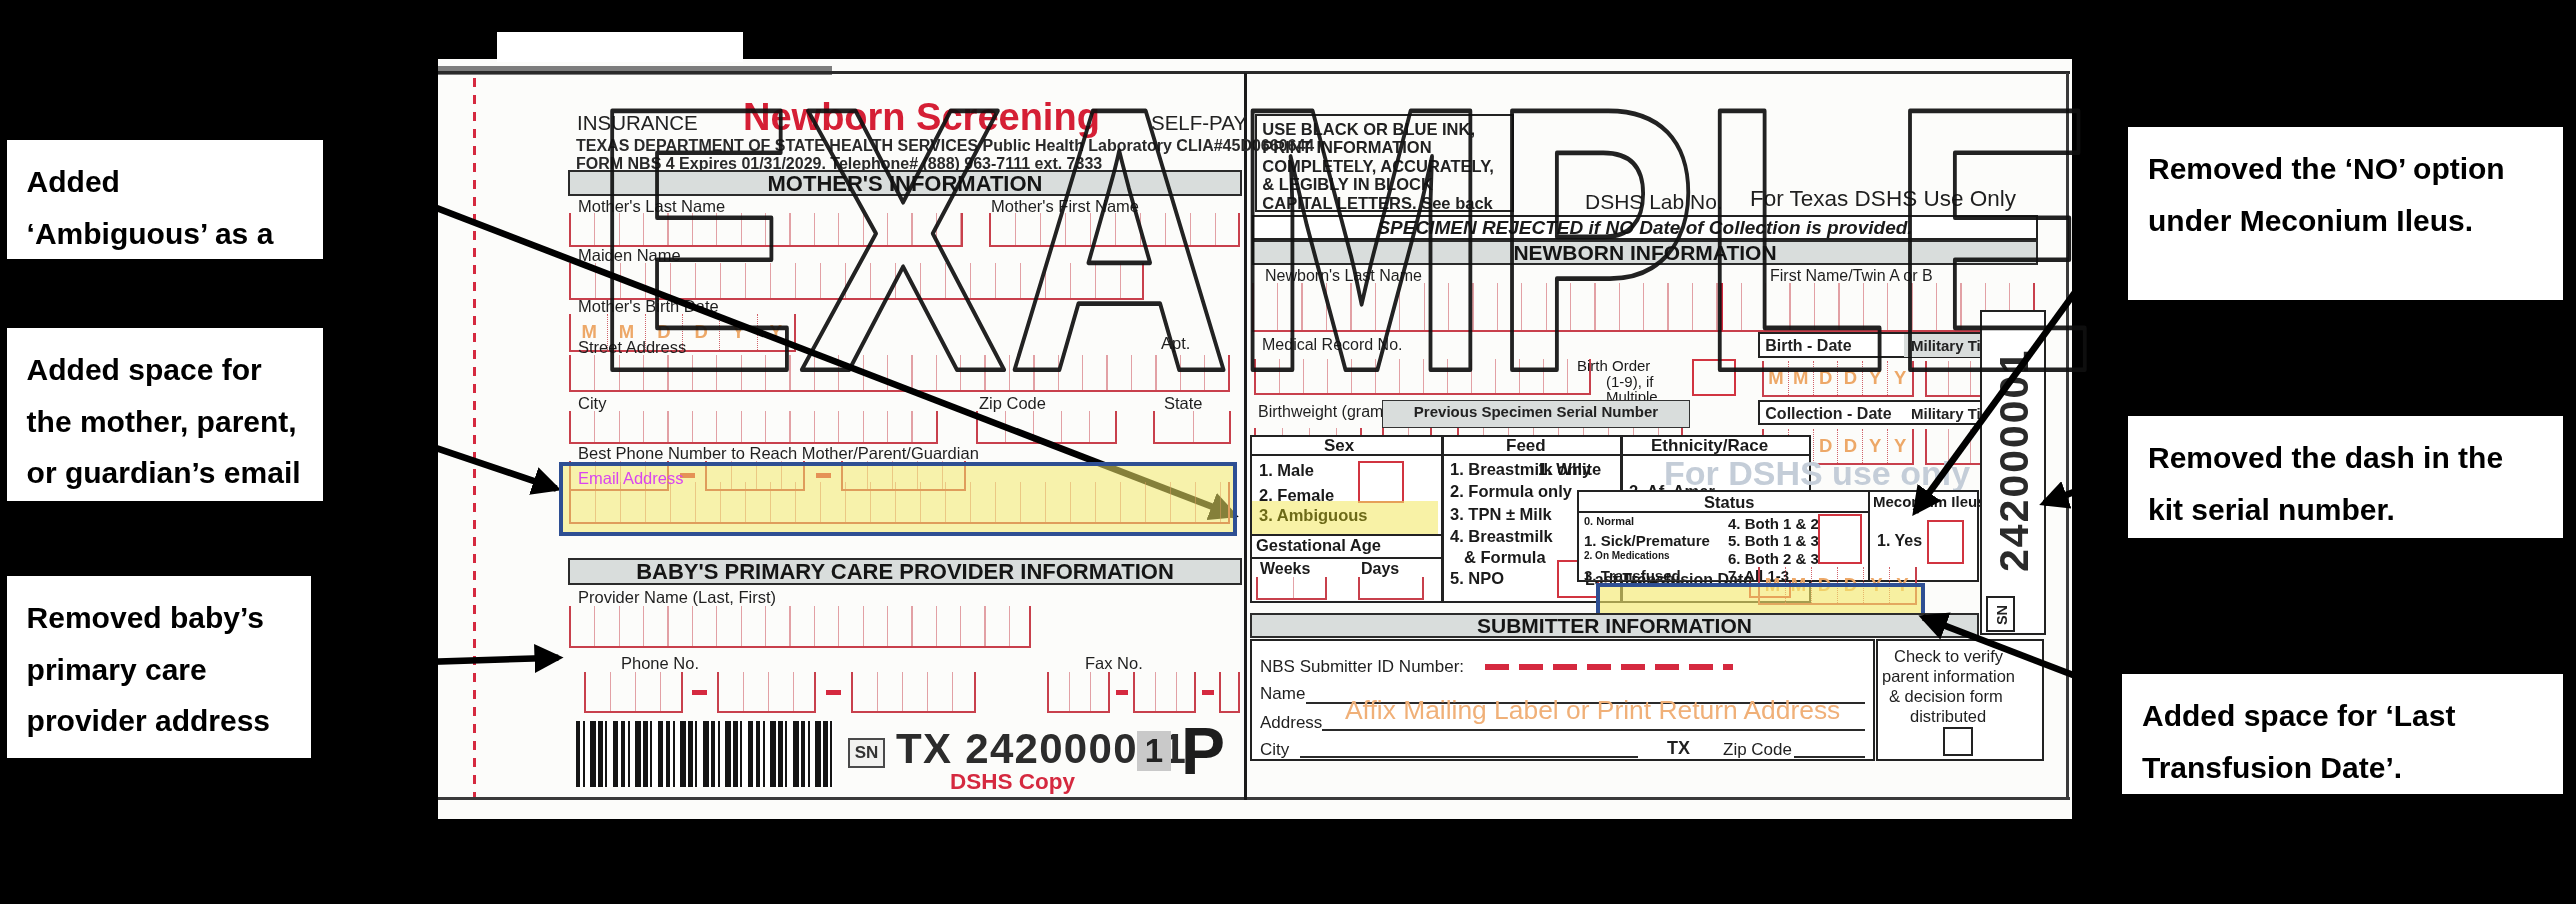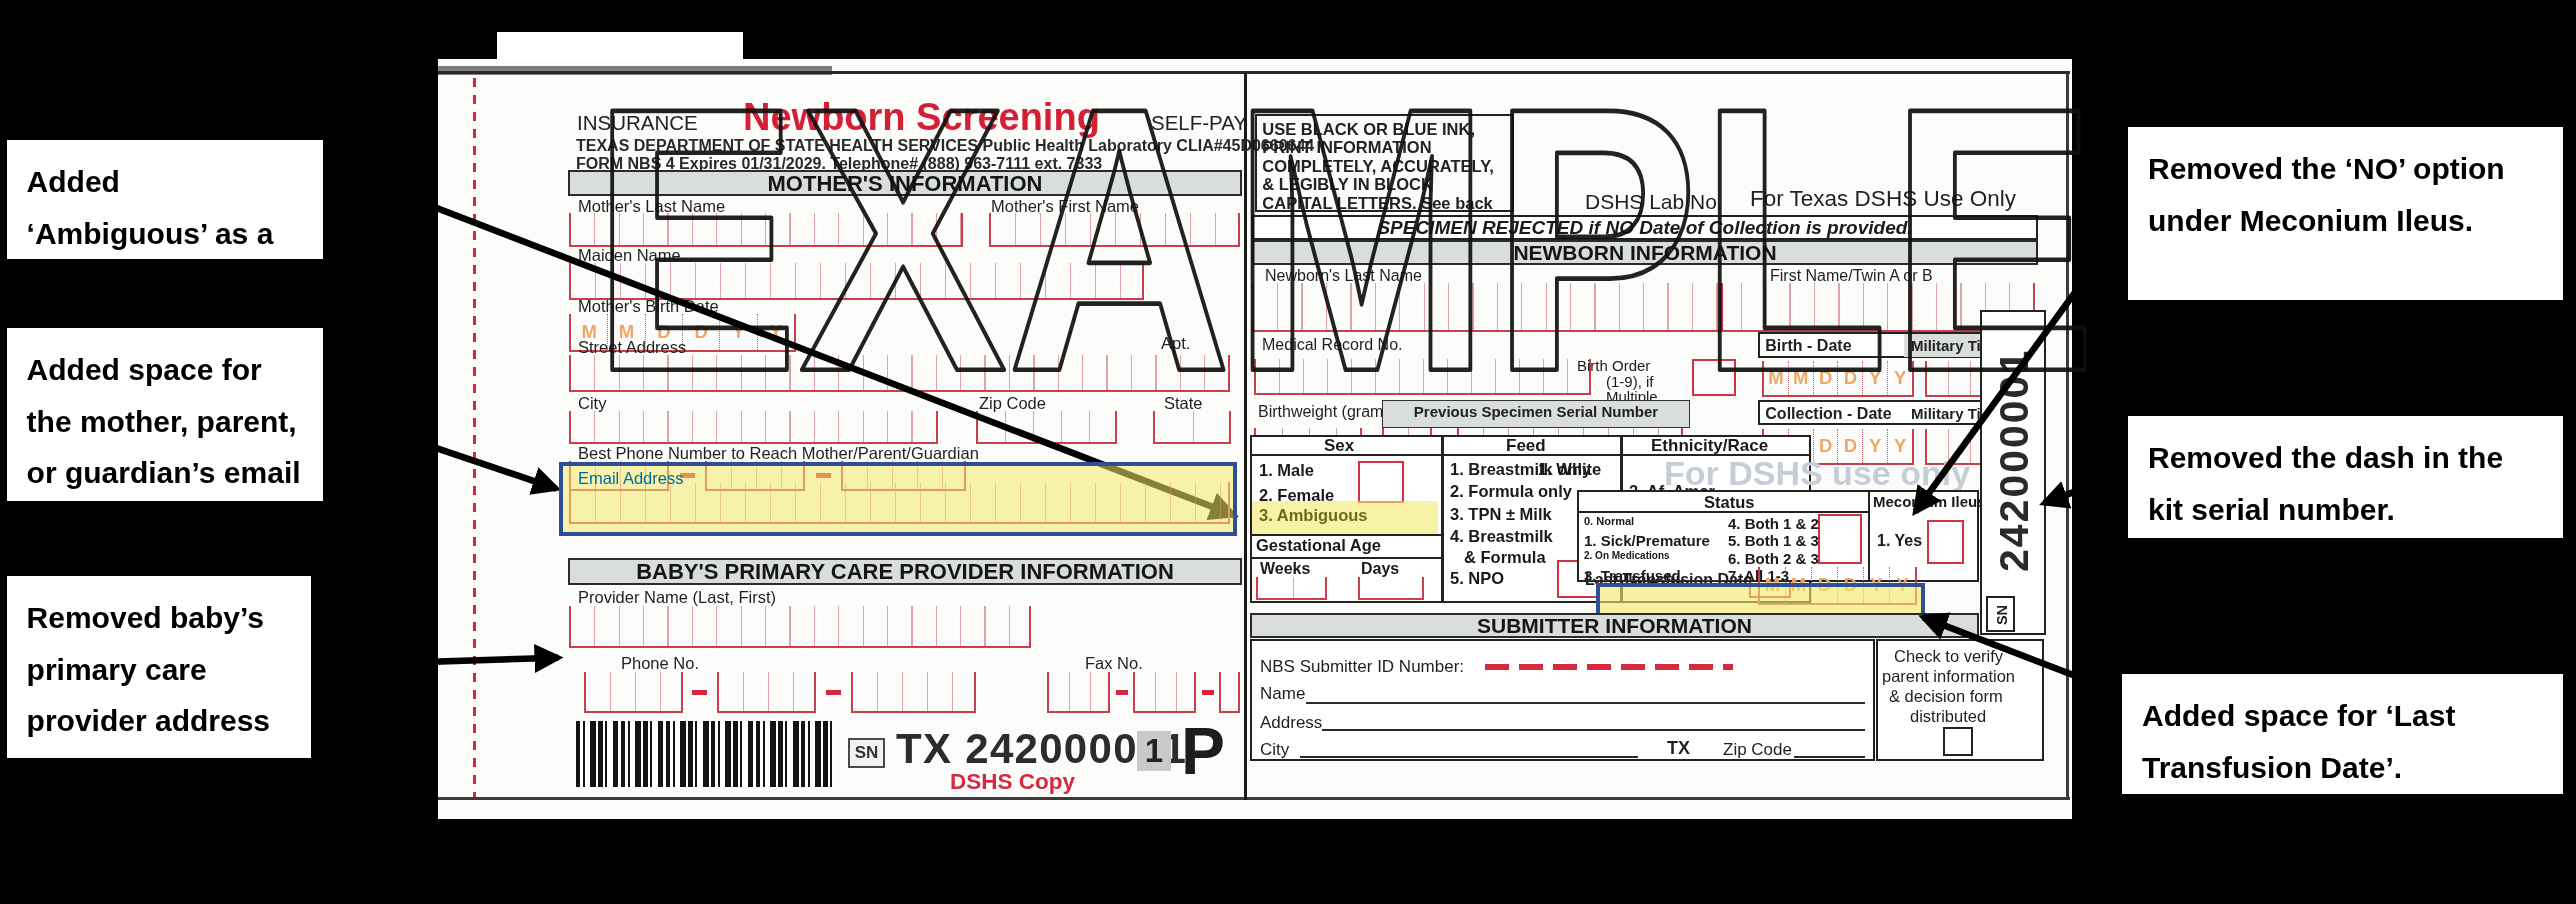--- a/index.html
+++ b/index.html
@@ -84,21 +84,21 @@
   <div class="comb" style="left:976px;top:411px;width:141px;height:33px;--cw:28px;"></div>
   <div class="comb" style="left:1153px;top:411px;width:78px;height:33px;--cw:39px;"></div>
 
   <div class="lbl" style="left:578px;top:444px;font-size:16.5px;">Best Phone Number to Reach Mother/Parent/Guardian</div>
   <div class="comb" style="left:569px;top:461px;width:100px;height:30px;--cw:25px;"></div>
   <div class="rdash" style="left:680px;top:473px;width:14.5px;height:5.3px;"></div>
   <div class="comb" style="left:705px;top:461px;width:100px;height:30px;--cw:25px;"></div>
   <div class="rdash" style="left:816px;top:473px;width:14.5px;height:5.3px;"></div>
   <div class="comb" style="left:841px;top:461px;width:125px;height:30px;--cw:25px;"></div>
 
-  <div class="lbl" style="left:578px;top:469px;font-size:16.5px;color:#0369a1;z-index:3;">Email Address</div>
+  <div class="lbl" style="left:578px;top:469px;font-size:16.5px;color:#d946ef;z-index:3;">Email Address</div>
   <div class="comb" style="left:569px;top:482px;width:661px;height:42px;--cw:25px;z-index:2;"></div>
   <div class="abs" style="left:561px;top:465px;width:672px;height:67px;background:#f3e96a;opacity:.55;z-index:2;"></div>
   <div class="abs" style="left:559px;top:462px;width:678px;height:74px;border:4.6px solid #2e4f93;z-index:3;"></div>
 
   <div class="gbar" style="left:568px;top:558px;width:674px;height:27px;font-size:22px;line-height:24.4px;">
     <span>BABY'S PRIMARY CARE PROVIDER INFORMATION</span>
   </div>
   <div class="lbl" style="left:578px;top:588px;font-size:16.5px;">Provider Name (Last, First)</div>
   <div class="comb" style="left:569px;top:606px;width:462px;height:42px;--cw:24.4px;"></div>
 
@@ -261,20 +261,21 @@
   <div class="gbar" style="left:1250px;top:613px;width:729px;height:25px;font-size:21px;line-height:22.5px;">
     <span>SUBMITTER INFORMATION</span>
   </div>
 
   <div class="blkbox" style="left:1250px;top:639px;width:625px;height:122px;border-width:2px;background:#fff;"></div>
   <div class="lbl" style="left:1260px;top:657px;font-size:17px;">NBS Submitter ID Number:</div>
   <div class="abs" style="left:1485px;top:664px;width:248px;height:6px;
        background:repeating-linear-gradient(90deg,#d5293f 0 24px,transparent 24px 34px);"></div>
   <div class="lbl" style="left:1260px;top:684px;font-size:17px;">Name</div>
   <div class="bline" style="left:1306px;top:674px;width:559px;height:28px;"></div>
+  <div class="lbl" style="left:1345px;top:695px;font-size:26.4px;color:#f0b078;z-index:2;">Affix Mailing Label or Print Return Address</div>
   <div class="lbl" style="left:1260px;top:713px;font-size:17px;">Address</div>
   <div class="bline" style="left:1322px;top:701px;width:543px;height:28px;"></div>
   <div class="lbl" style="left:1260px;top:740px;font-size:17px;">City</div>
   <div class="bline" style="left:1300px;top:728px;width:338px;height:28px;"></div>
   <div class="lbl" style="left:1667px;top:738px;font-size:18px;font-weight:bold;">TX</div>
   <div class="lbl" style="left:1723px;top:740px;font-size:17px;">Zip Code</div>
   <div class="bline" style="left:1794px;top:728px;width:71px;height:28px;"></div>
 
   <div class="blkbox" style="left:1876px;top:639px;width:168px;height:122px;border-width:2px;background:#fff;"></div>
   <div class="lbl" style="left:1894px;top:647px;font-size:16.5px;">Check to verify</div>

